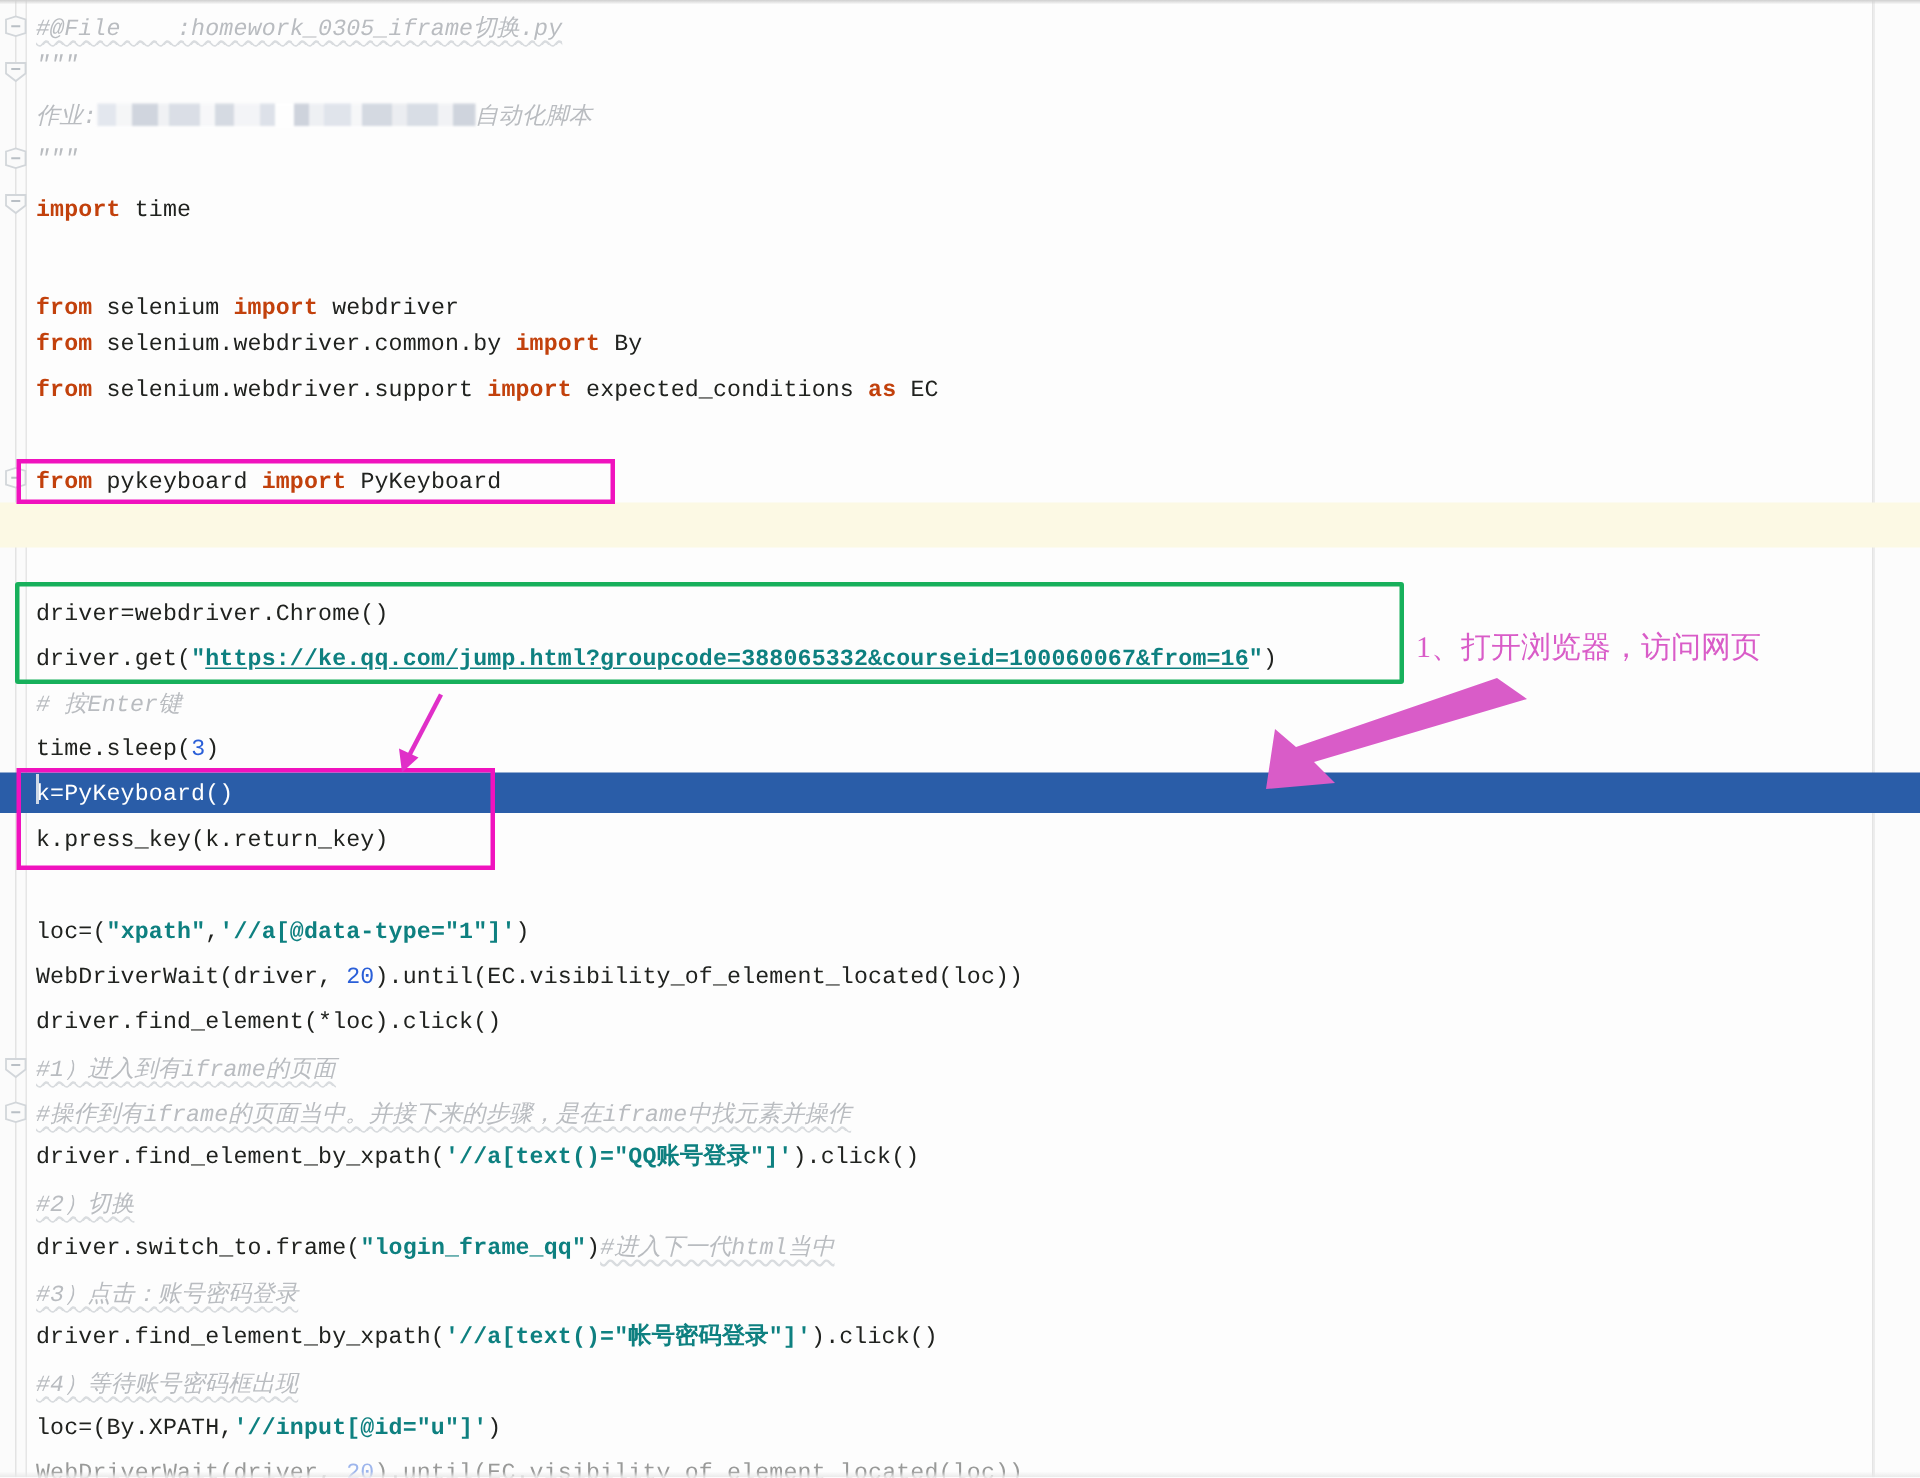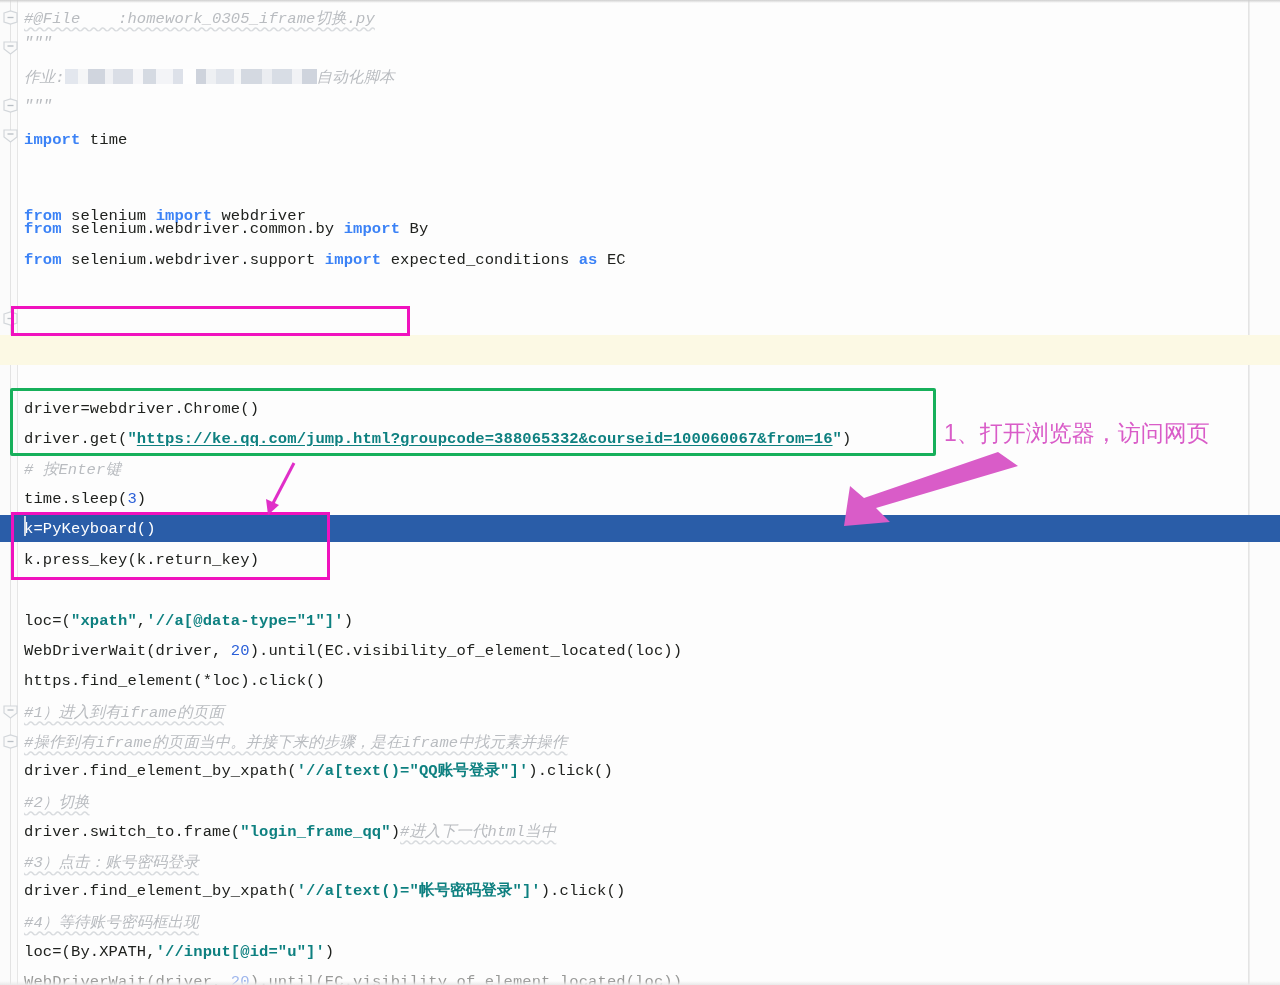--- a/index.html
+++ b/index.html
@@ -89,21 +89,21 @@
     left: 24px;
     white-space: pre;
     font-size: 15.5px;
     line-height: 20px;
     letter-spacing: 0.1px;
     color: #20221f;
     z-index: 4;
   }
   .line.sel { color: #ffffff; }
 
-  .kw   { color: #3b82f6; font-weight: bold; }
+  .kw   { color: #c2410c; font-weight: bold; }
   .str  { color: #0e8080; font-weight: bold; }
   .num  { color: #2a5fd8; }
   .cmt  { color: #b9bcc0; font-style: italic; }
   .cmt-u{
     color: #b9bcc0; font-style: italic;
     text-decoration: underline wavy #d9dcdf;
     text-underline-offset: 3px;
   }
   .link {
     color: #0e8080; font-weight: bold;
@@ -138,22 +138,22 @@
     position: absolute;
     border: 3px solid #f012be;
     z-index: 5;
     pointer-events: none;
   }
   .box.green { border: 3px solid #17b05b; border-radius: 2px; }
 
   
   .anno {
     position: absolute;
-    font-family: Liberation Sans, sans-serif;
-    font-size: 23px;
+    font-family: Liberation Serif, serif;
+    font-size: 20px;
     color: #d95cc8;
     white-space: nowrap;
     z-index: 6;
   }
 
   
   .arrow { position: absolute; z-index: 6; }
 </style>
 </head>
 <body>
@@ -216,38 +216,39 @@
 
   <div class="line cmt-u" style="top:9px">#@File    :homework_0305_iframe切换.py</div>
   <div class="line cmt" style="top:33px">"""</div>
 
   <div class="line cmt" style="top:68px"><span>作业:</span><span class="redact"></span><span>自动化脚本</span></div>
 
   <div class="line cmt" style="top:96px">"""</div>
 
   <div class="line" style="top:130px"><span class="kw">import</span> time</div>
 
-  <div class="line" style="top:206px"><span class="kw">from</span> selenium <span class="kw">import</span> webdriver</div>
+  <div class="line" style="top:195px"><span class="kw">from</span> selenium <span class="kw">import</span> webdriver</div>
   <div class="line" style="top:219px"><span class="kw">from</span> selenium.webdriver.common.by <span class="kw">import</span> By</div>
   <div class="line" style="top:250px"><span class="kw">from</span> selenium.webdriver.support <span class="kw">import</span> expected_conditions <span class="kw">as</span> EC</div>
+  <div class="line" style="top:311px"><span class="kw">from</span> pykeyboard <span class="kw">import</span> PyKeyboard</div>
 
   <div class="line" style="top:399px">driver=webdriver.Chrome()</div>
   <div class="line" style="top:429px">driver.get(<span class="str">"</span><span class="link">https://ke.qq.com/jump.html?groupcode=388065332&amp;courseid=100060067&amp;from=16</span><span class="str">"</span>)</div>
 
   <div class="line cmt" style="top:460px"># 按Enter键</div>
   <div class="line" style="top:489px">time.sleep(<span class="num">3</span>)</div>
 
   <div class="line sel" style="top:519px">k=PyKeyboard()</div>
   <div class="caret" style="left:24px;top:516px"></div>
 
   <div class="line" style="top:550px">k.press_key(k.return_key)</div>
 
   <div class="line" style="top:611px">loc=(<span class="str">"xpath"</span>,<span class="str">'//a[@data-type="1"]'</span>)</div>
   <div class="line" style="top:641px">WebDriverWait(driver, <span class="num">20</span>).until(EC.visibility_of_element_located(loc))</div>
-  <div class="line" style="top:671px">https.find_element(*loc).click()</div>
+  <div class="line" style="top:671px">driver.find_element(*loc).click()</div>
 
   <div class="line cmt-u" style="top:703px">#1）进入到有iframe的页面</div>
   <div class="line cmt-u" style="top:733px">#操作到有iframe的页面当中。并接下来的步骤，是在iframe中找元素并操作</div>
 
   <div class="line" style="top:761px">driver.find_element_by_xpath(<span class="str">'//a[text()="QQ账号登录"]'</span>).click()</div>
   <div class="line cmt-u" style="top:793px">#2）切换</div>
   <div class="line" style="top:822px">driver.switch_to.frame(<span class="str">"login_frame_qq"</span>)<span class="cmt-u">#进入下一代html当中</span></div>
   <div class="line cmt-u" style="top:853px">#3）点击：账号密码登录</div>
   <div class="line" style="top:881px">driver.find_element_by_xpath(<span class="str">'//a[text()="帐号密码登录"]'</span>).click()</div>
   <div class="line cmt-u" style="top:913px">#4）等待账号密码框出现</div>

